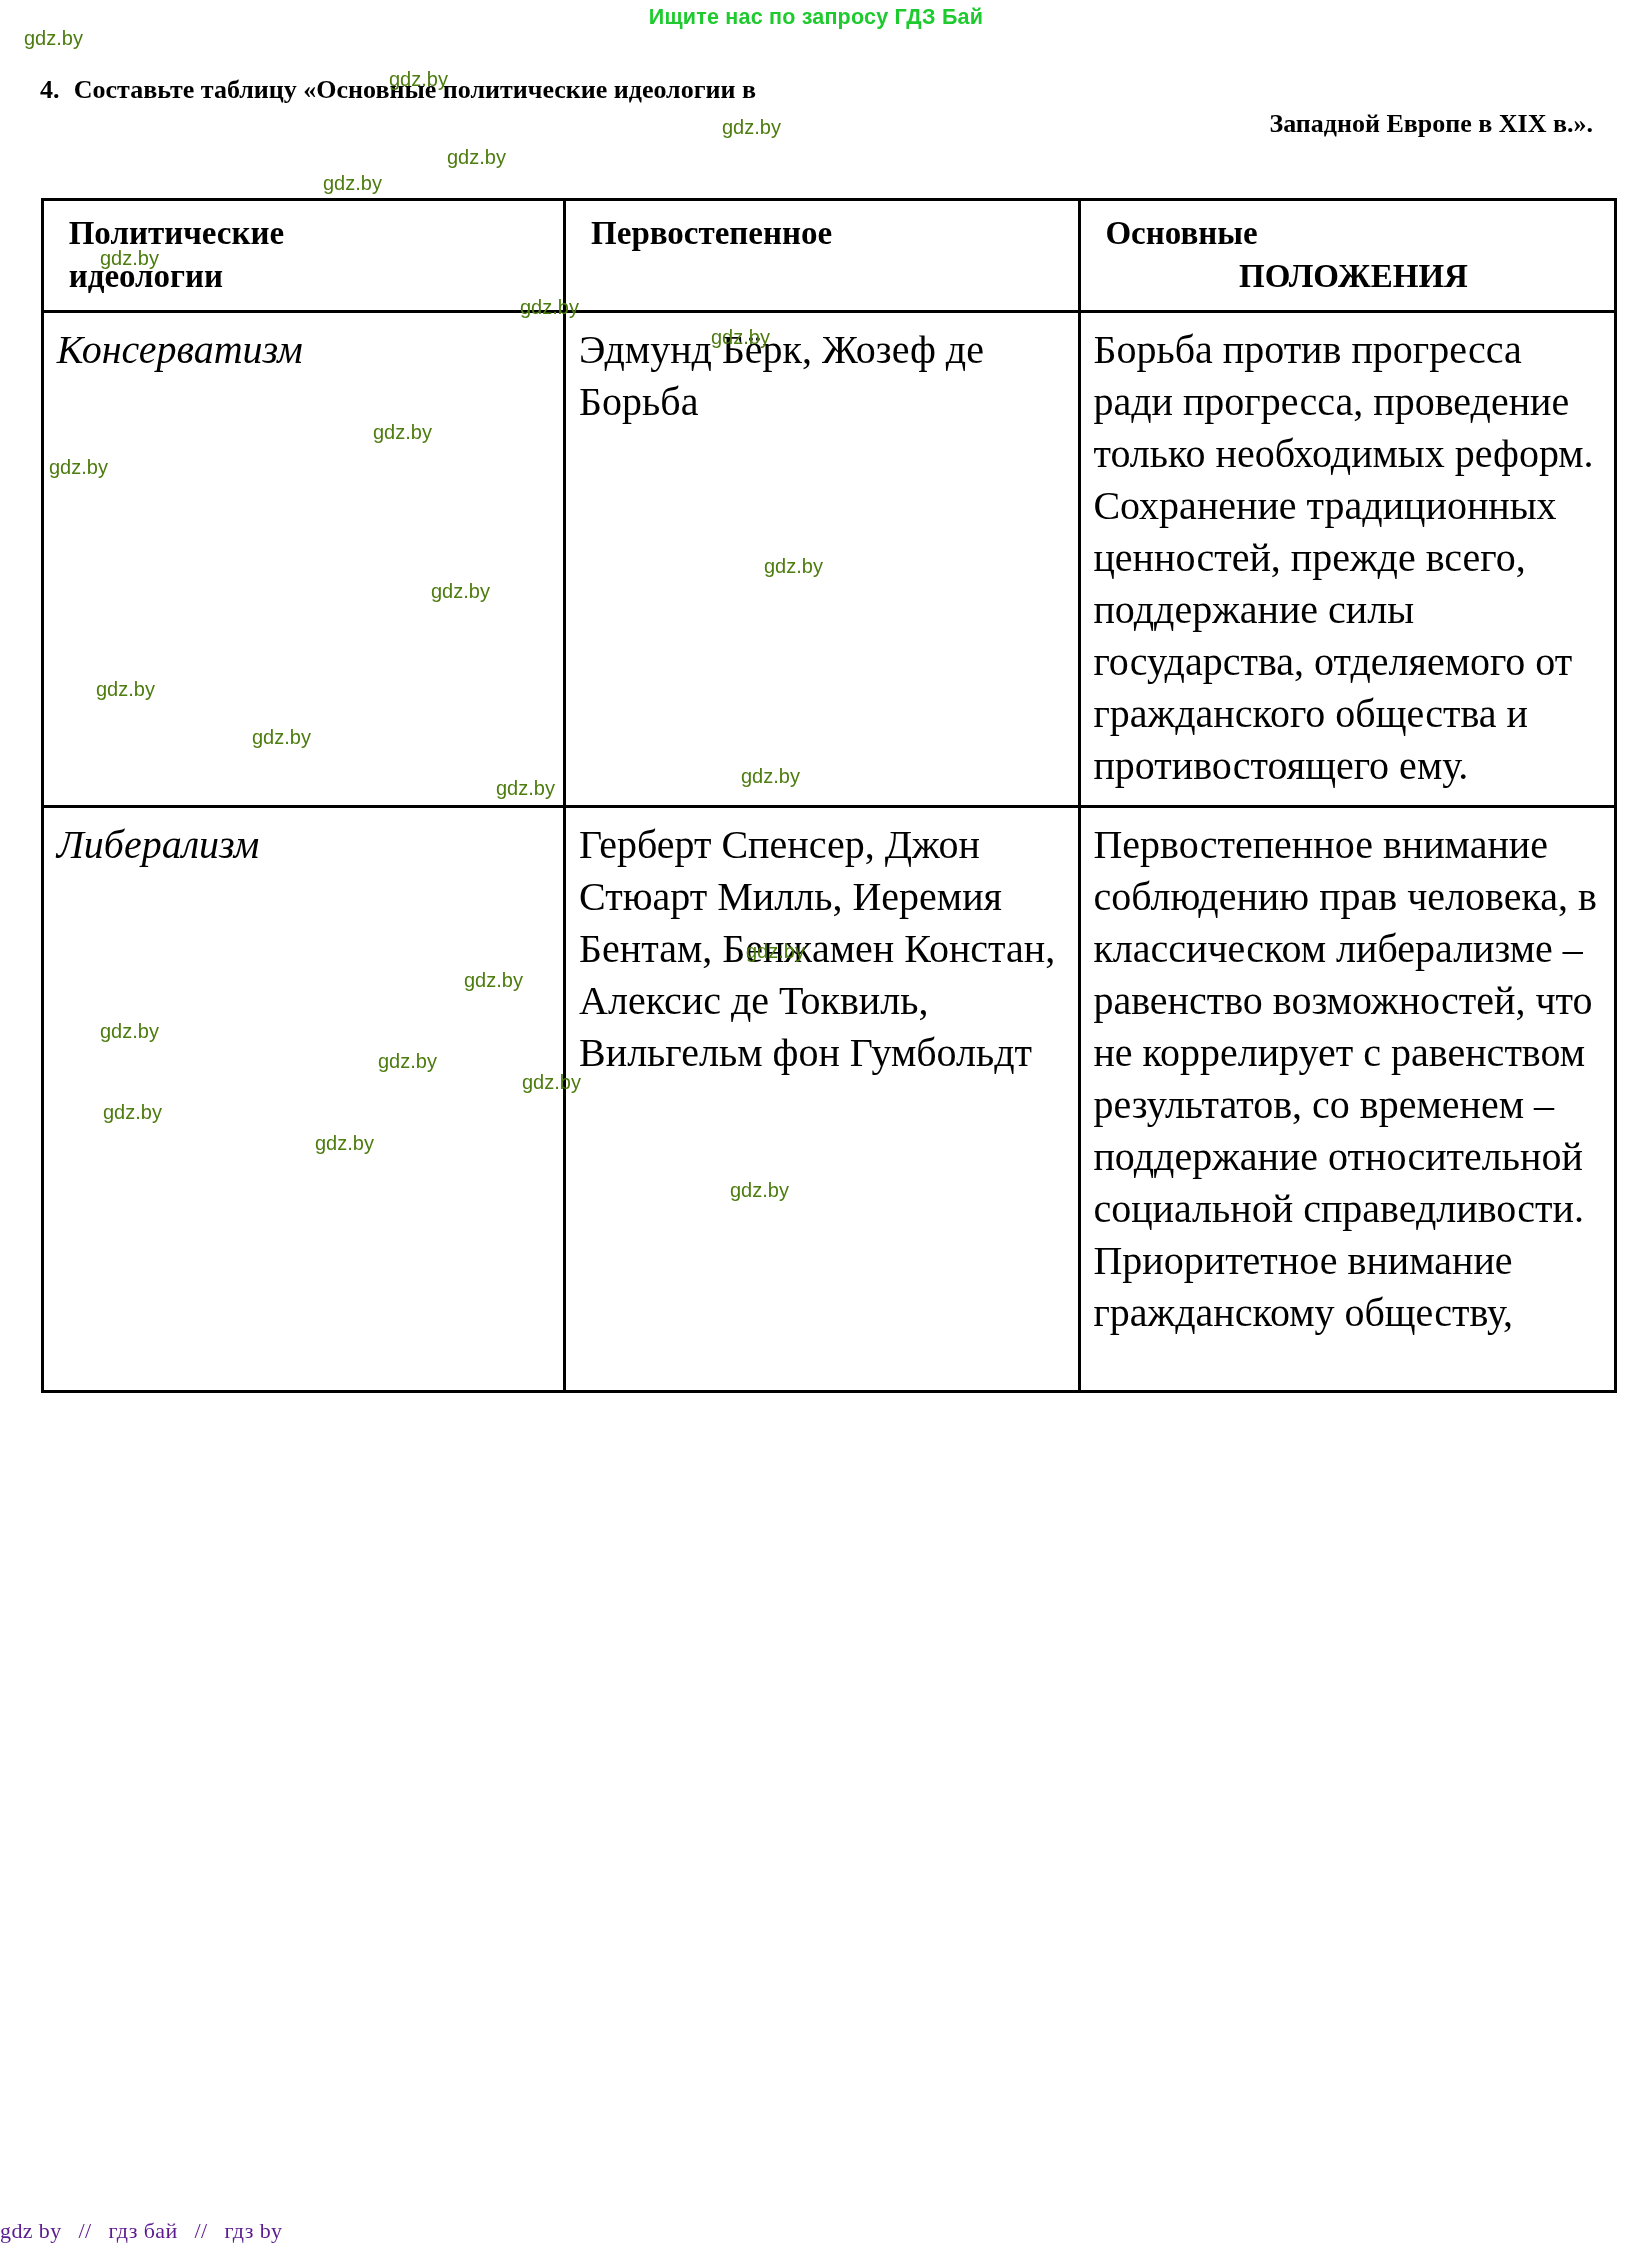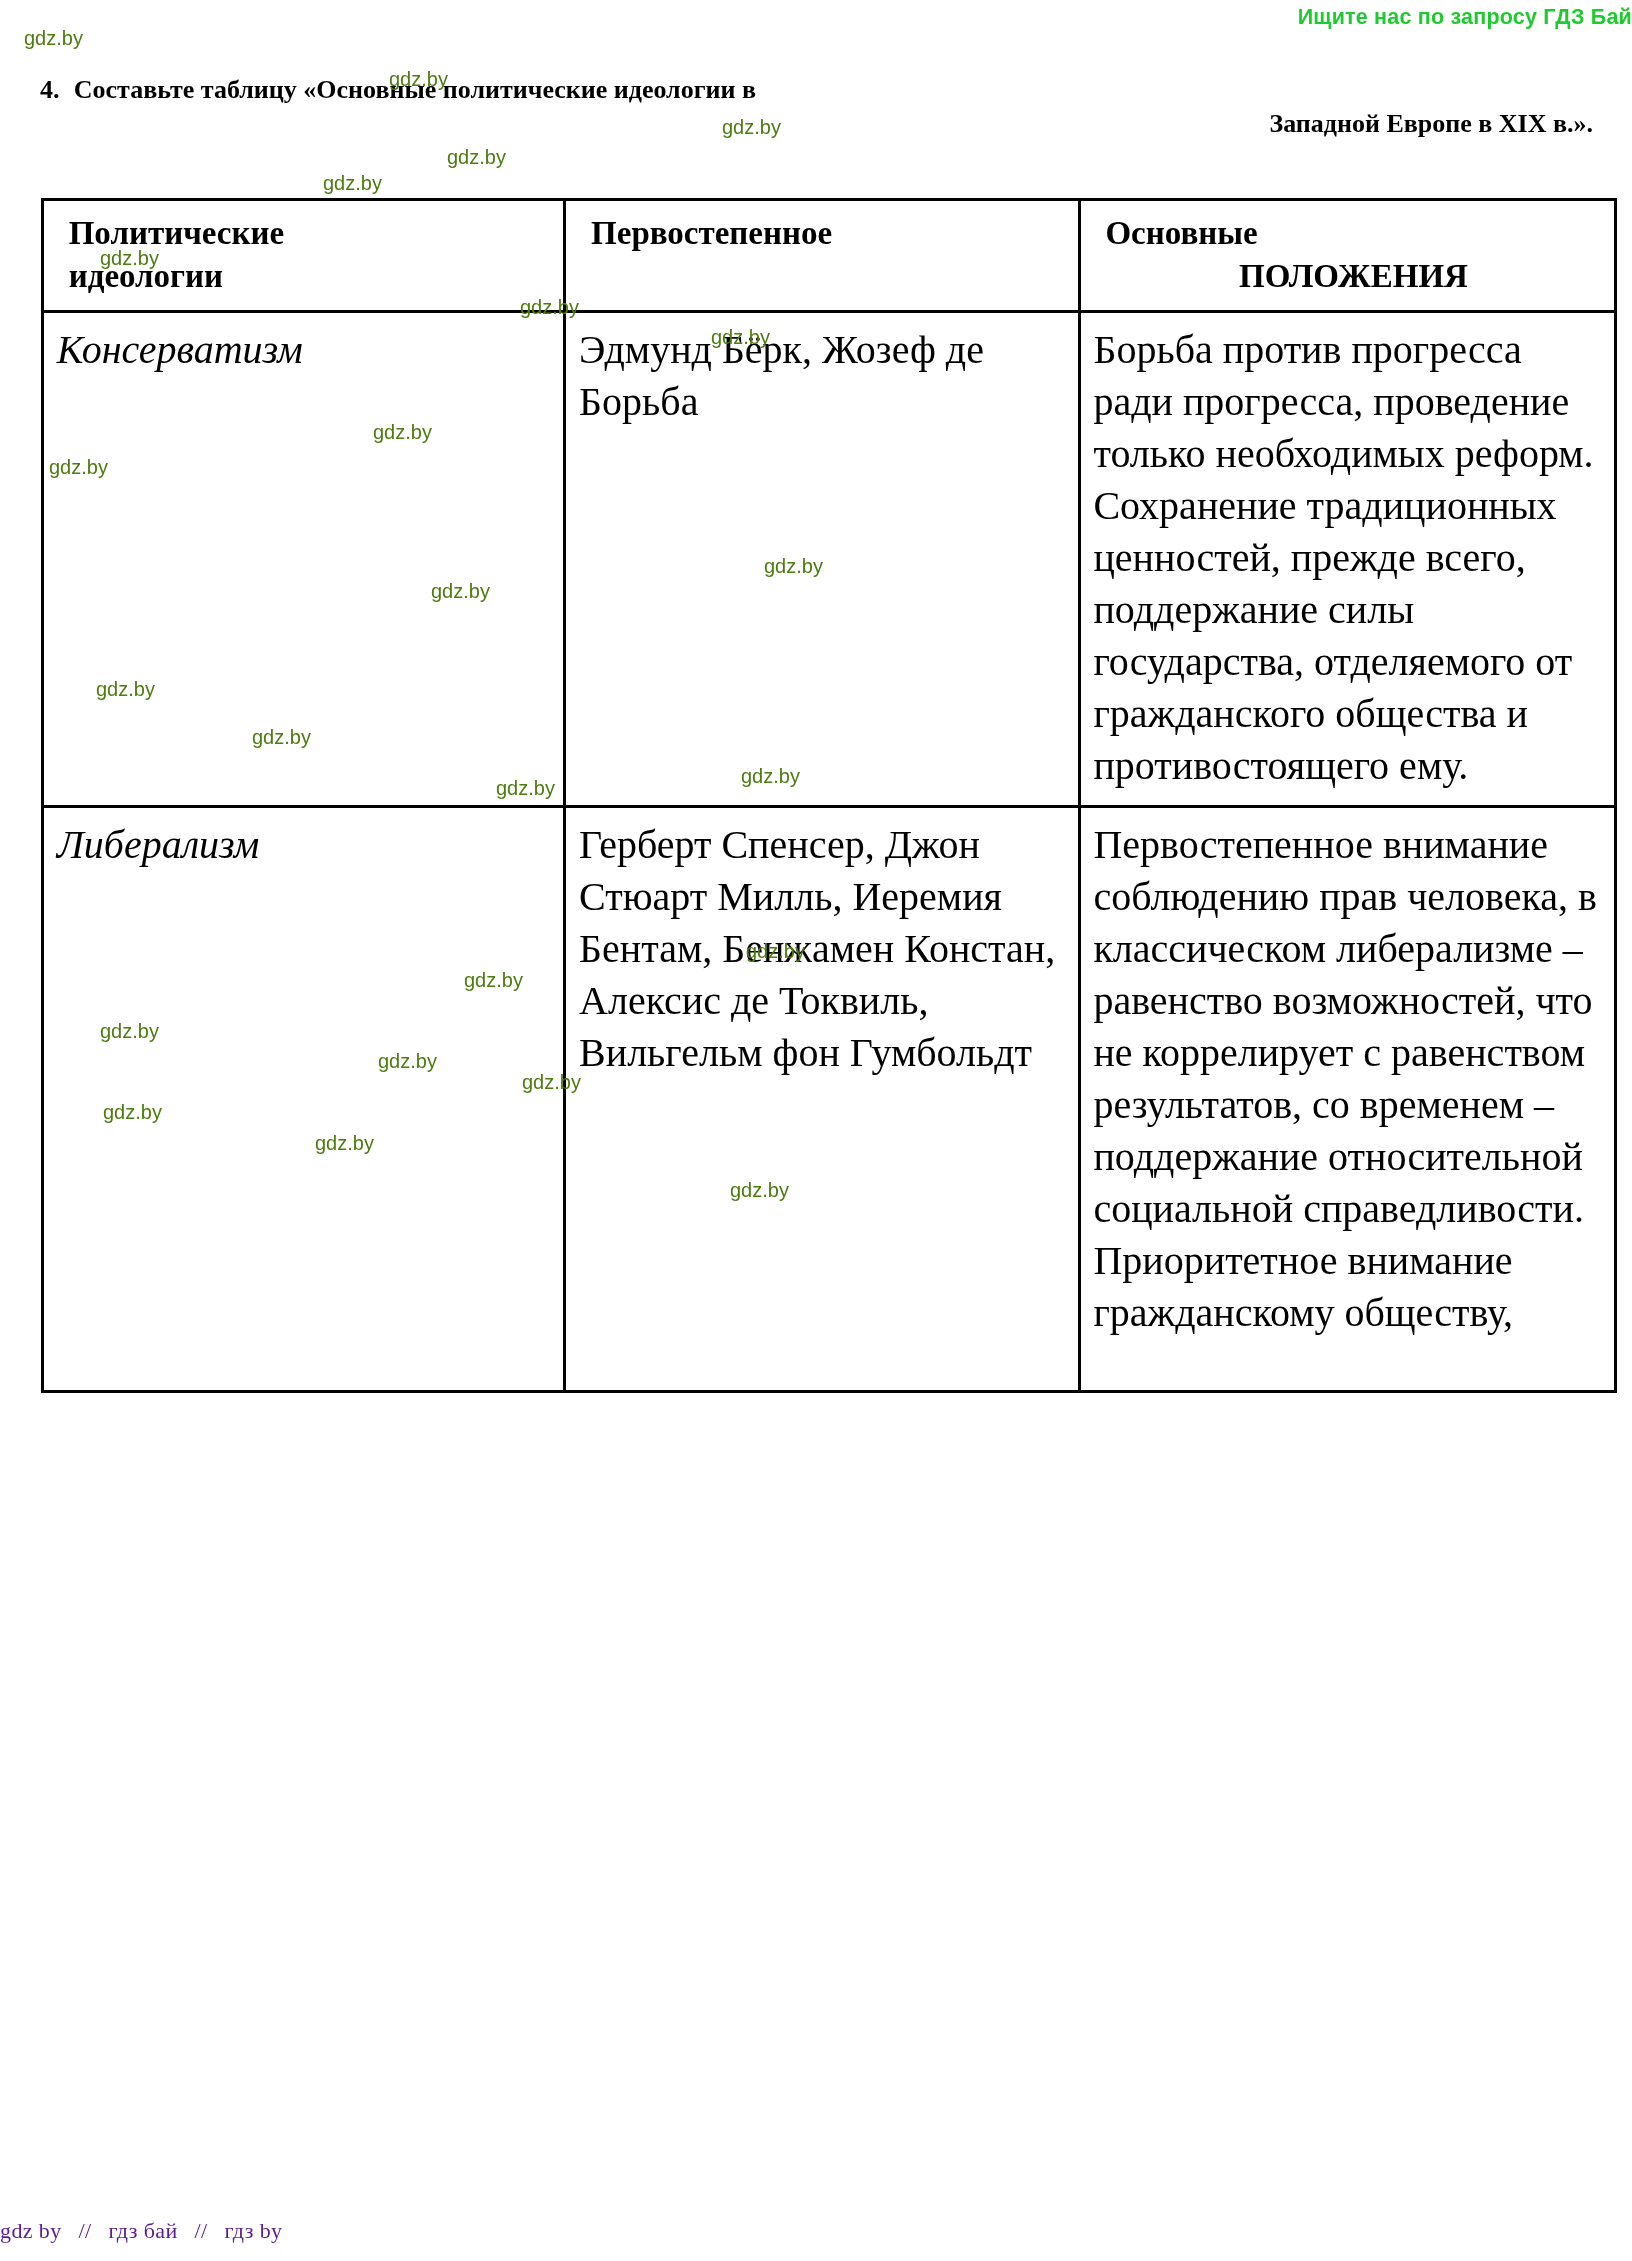--- a/index.html
+++ b/index.html
@@ -15,21 +15,21 @@
     color: #000000;
     overflow: hidden;
   }
 
   
   .promo-banner {
     position: absolute;
     top: 4.8px;
     left: 0;
     width: 100%;
-    text-align: right;
+    text-align: center;
     font-family: "Liberation Sans", sans-serif;
     font-size: 21.5px;
     font-weight: 700;
     color: #1ecb2e;
     letter-spacing: 0.2px;
   }
 
   
   .wm {
     position: absolute;

